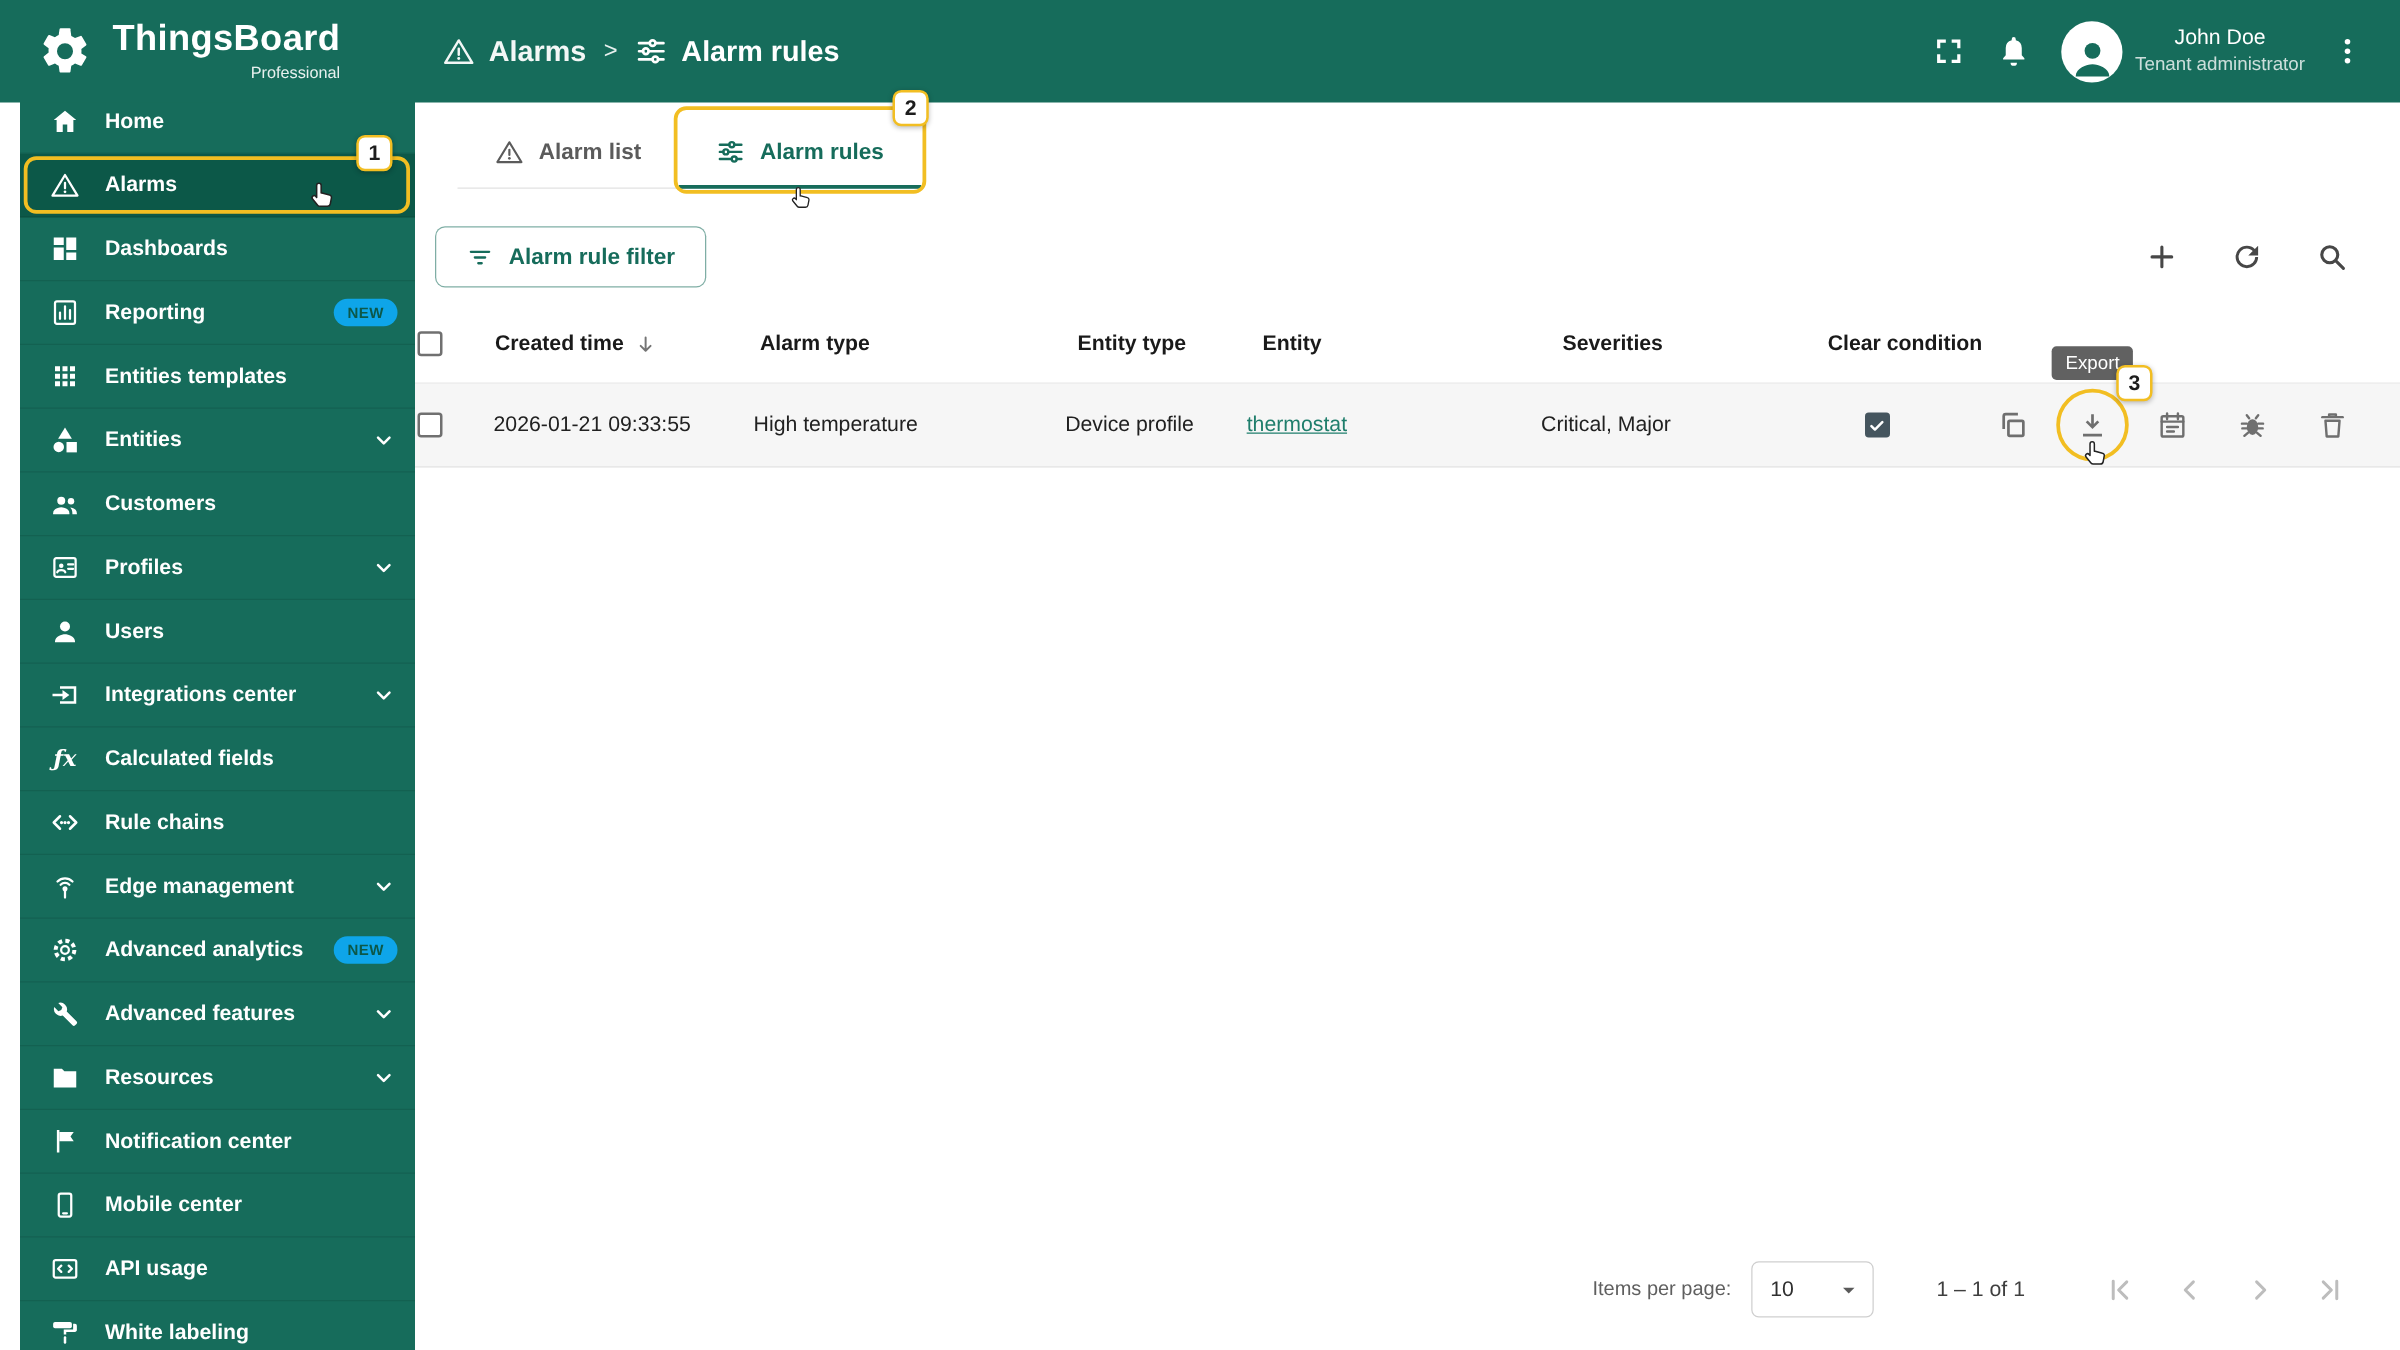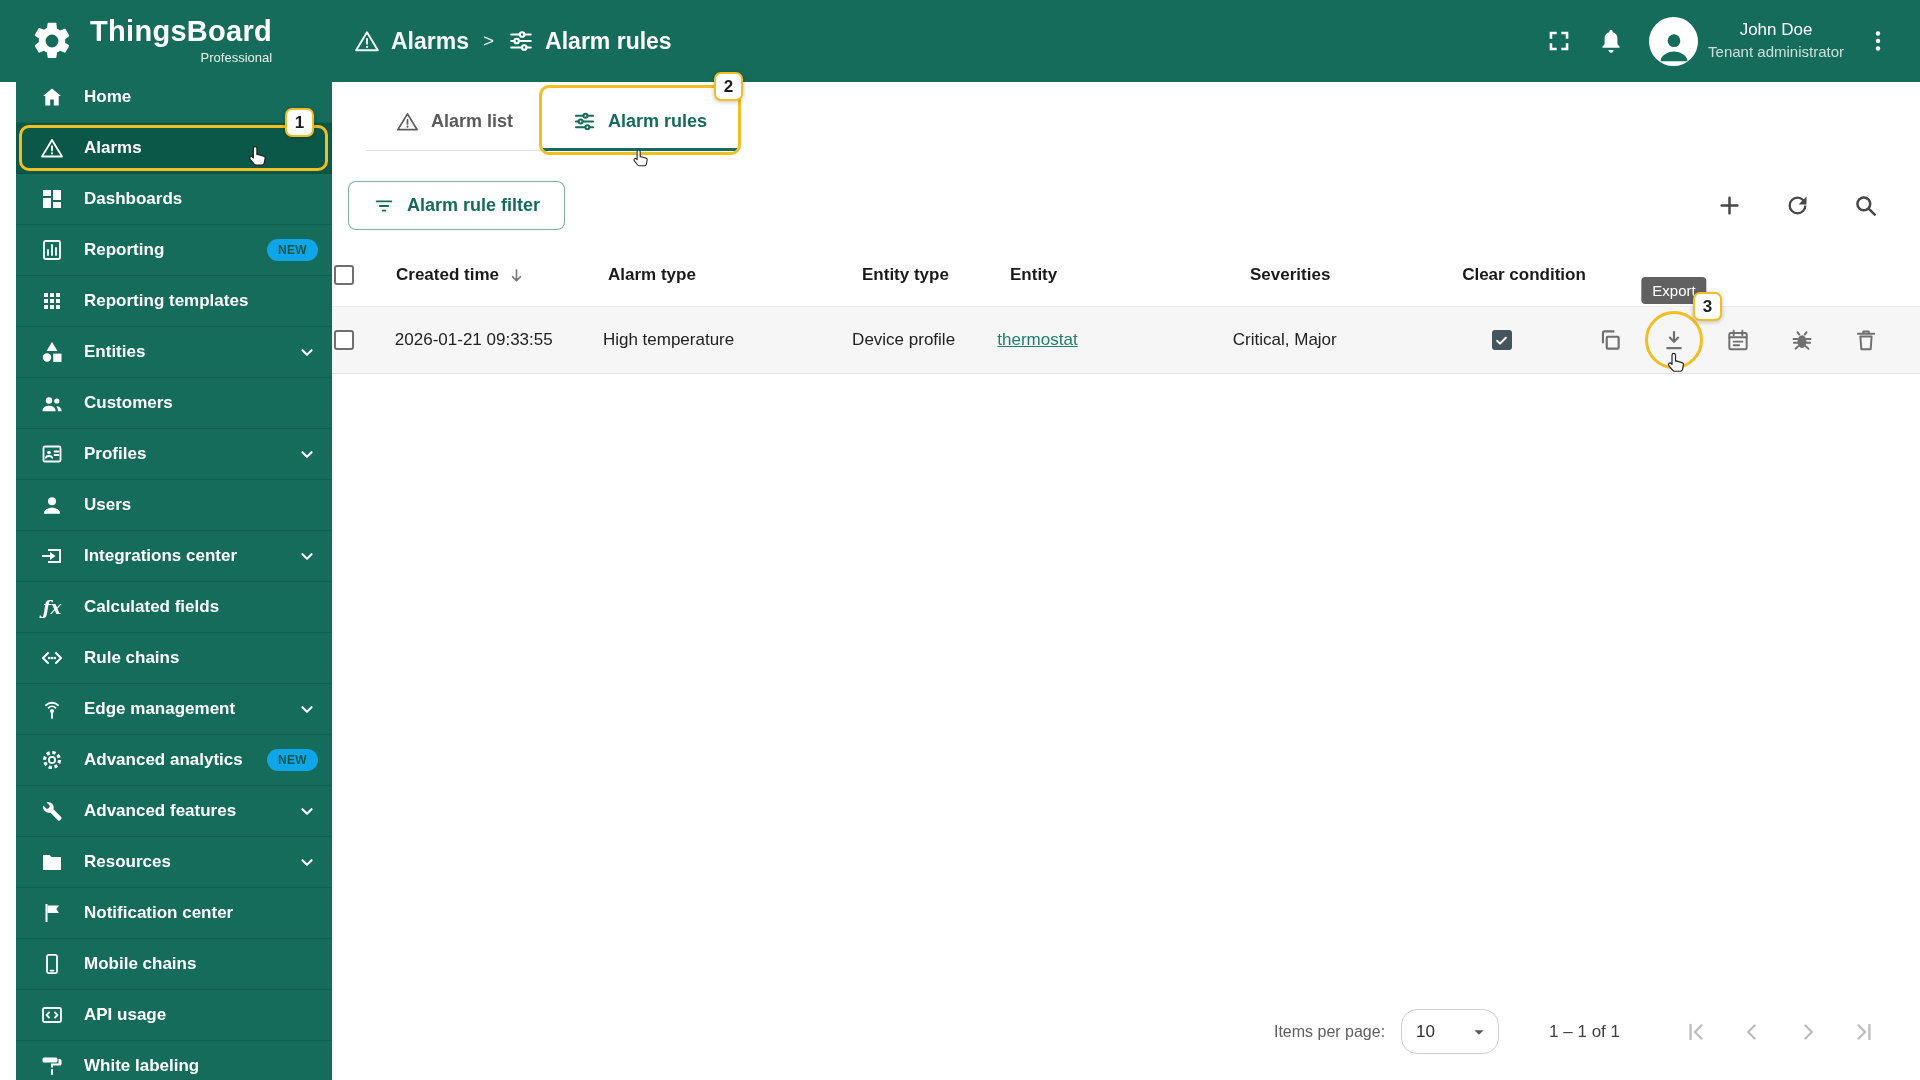--- a/index.html
+++ b/index.html
@@ -78,21 +78,21 @@
 
   .cb { width:20px; height:20px; border:2px solid #707070; border-radius:3px; background:#fff; cursor:pointer; }
   .cb--checked { background:#45555E; border-color:#45555E; display:flex; align-items:center; justify-content:center; }
   .cb--checked svg { width:15px; height:15px; }
   .entity-link { color:#1F7E6C; text-decoration:underline; cursor:pointer; }
   .action-btn { width:40px; height:40px; display:flex; align-items:center; justify-content:center; border:none; background:none; color:#6f6f6f; cursor:pointer; position:relative; }
   .action-btn svg { width:26px; height:26px; }
 
   .footer { margin-top:auto; display:flex; align-items:center; justify-content:flex-end; padding:0 34px 26px 0; font-size:16px; color:#5f5f5f; }
   .ipp-label { margin-right:16px; }
-  .ipp-select { display:flex; align-items:center; justify-content:space-between; width:98px; height:45px; border:1px solid #cfcfcf; border-radius:16px; padding:0 8px 0 14px; color:#2f2f2f; font-size:17px; cursor:pointer; background:#fff; }
+  .ipp-select { display:flex; align-items:center; justify-content:space-between; width:98px; height:45px; border:1px solid #cfcfcf; border-radius:6px; padding:0 8px 0 14px; color:#2f2f2f; font-size:17px; cursor:pointer; background:#fff; }
   .ipp-select svg { width:22px; height:22px; fill:#5a5a5a; }
   .range { margin:0 54px 0 50px; color:#3f3f3f; font-size:17px; }
   .pager { display:flex; align-items:center; gap:12px; }
   .pg-btn { width:44px; height:44px; display:flex; align-items:center; justify-content:center; color:#bdbdbd; background:none; border:none; }
   .pg-btn svg { width:26px; height:26px; }
 </style>
 </head>
 <body>
 
 <header class="header">
@@ -220,21 +220,21 @@
     <span class="nav-label">Reporting</span>
     <span class="new-badge">NEW</span>
   </div>
 
   <div class="nav-item">
     <span class="ni-icon">
         <svg viewBox="0 0 24 24" fill="currentColor">
           <path d="M4 4h4v4H4zM10 4h4v4h-4zM16 4h4v4h-4zM4 10h4v4H4zM10 10h4v4h-4zM16 10h4v4h-4zM4 16h4v4H4zM10 16h4v4h-4zM16 16h4v4h-4z"></path>
         </svg>
       </span>
-    <span class="nav-label">Reporting templates</span>
+    <span class="nav-label">Entities templates</span>
   </div>
 
   <div class="nav-item">
     <span class="ni-icon">
         <svg viewBox="0 0 24 24" fill="currentColor">
           <path d="m12 2 5.5 9h-11z"></path>
           <circle cx="7" cy="17.5" r="4.2"></circle>
           <path d="M13.2 13.6h8.3v8.3h-8.3z"></path>
         </svg>
       </span>
@@ -380,21 +380,21 @@
     <span class="nav-label">Notification center</span>
   </div>
 
   <div class="nav-item">
     <span class="ni-icon">
         <svg viewBox="0 0 24 24" fill="none" stroke="currentColor" stroke-width="1.8">
           <rect x="7" y="2.8" width="10" height="18.4" rx="1.6"></rect>
           <path d="M10.5 18.6h3" stroke-linecap="round"></path>
         </svg>
       </span>
-    <span class="nav-label">Mobile chains</span>
+    <span class="nav-label">Mobile center</span>
   </div>
 
   <div class="nav-item">
     <span class="ni-icon">
         <svg viewBox="0 0 24 24" fill="none" stroke="currentColor" stroke-width="1.8">
           <rect x="3" y="5" width="18" height="14" rx="1.5"></rect>
           <path d="m9 9.5-2.5 2.5L9 14.5M15 9.5l2.5 2.5L15 14.5" stroke-linecap="round" stroke-linejoin="round"></path>
         </svg>
       </span>
     <span class="nav-label">API usage</span>

